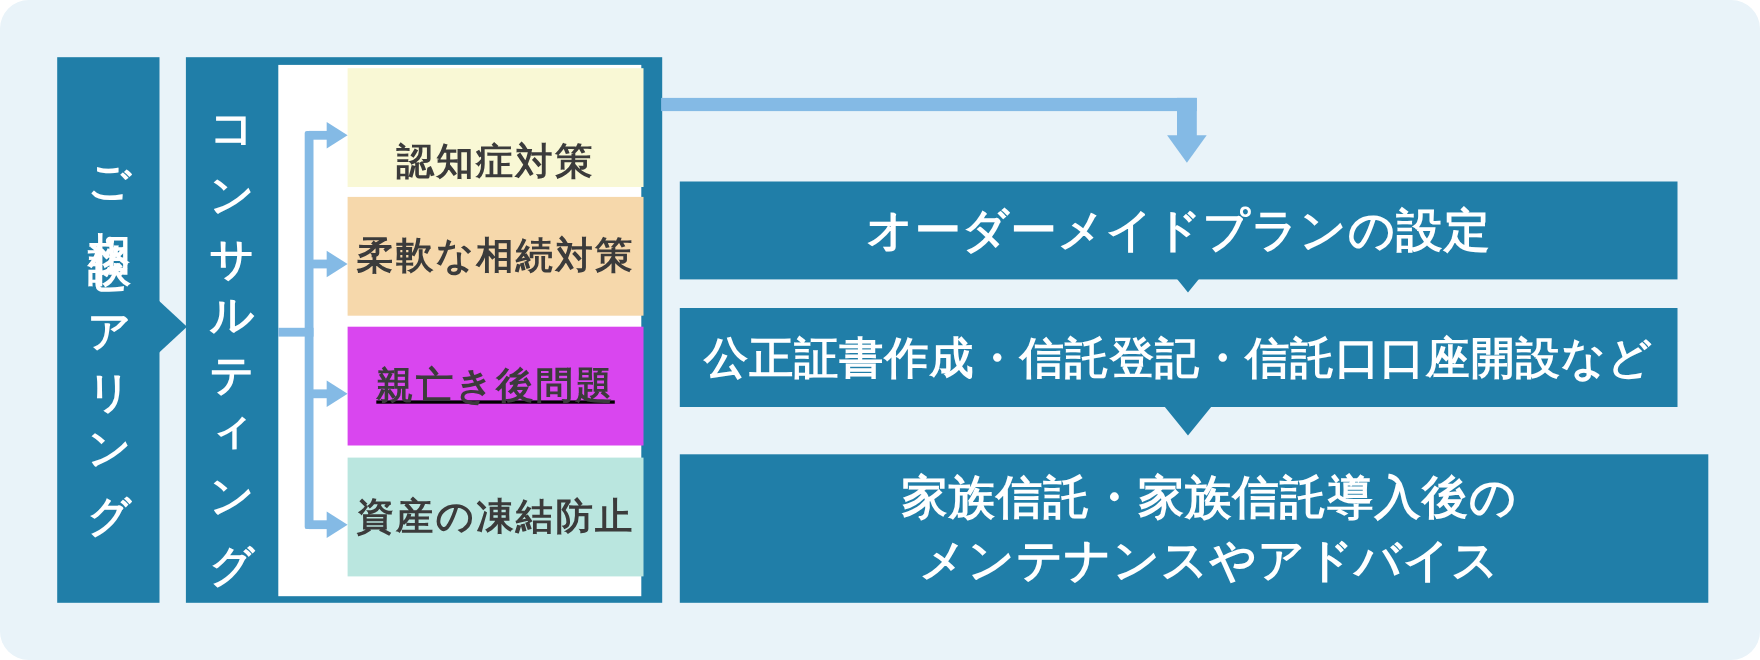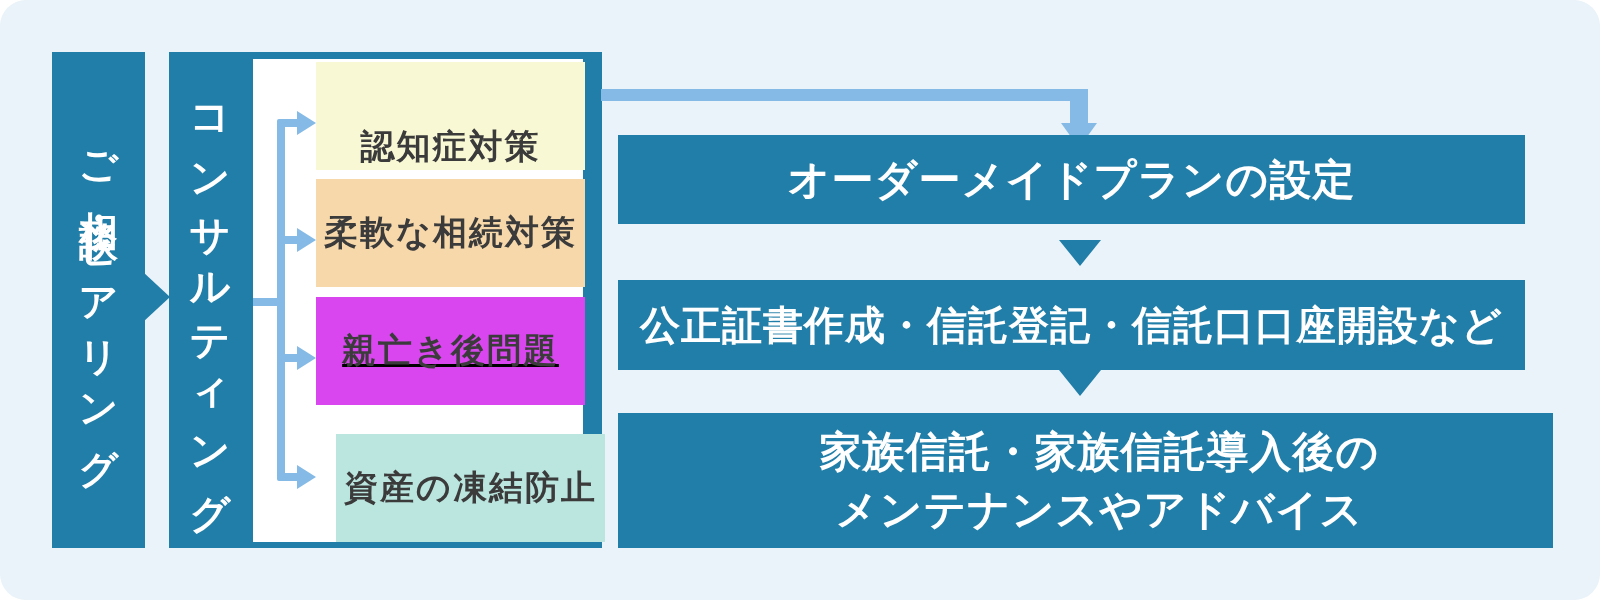--- a/index.html
+++ b/index.html
@@ -36,30 +36,30 @@
   .topic{
     position:absolute;left:147px;width:269px;height:108px;
     display:flex;align-items:center;justify-content:center;
   }
   .topic span{
     font-size:34px;font-weight:bold;color:#3B3B3B;letter-spacing:2px;white-space:nowrap;
   }
   .topic1{top:10px;}
   .topic2{top:127px;}
   .topic3{top:245px;}
-  .topic4{top:382px;margin-left:20px;}
+  .topic4{top:364px;}
   
   .overlay{position:absolute;left:0;top:0;width:1600px;height:600px;pointer-events:none;}
   
   .step{
     position:absolute;left:618px;width:907px;background:#207EA8;
     display:flex;align-items:center;justify-content:center;
     color:#fff;font-weight:bold;text-align:center;
   }
-  .stepA{top:135px;height:89px;font-size:42px;}
+  .stepA{top:165px;height:89px;font-size:42px;}
   .stepB{top:280px;height:90px;font-size:40px;}
   .stepC{top:413px;height:135px;font-size:42px;line-height:1.38;}
   .step span{white-space:pre-line;letter-spacing:1px;}
   .chevron{
     position:absolute;left:1059px;width:0;height:0;
     border-left:21px solid transparent;border-right:21px solid transparent;
     border-top:26px solid #207EA8;
   }
   .chevA{top:240px;}
   .chevB{top:370px;}

